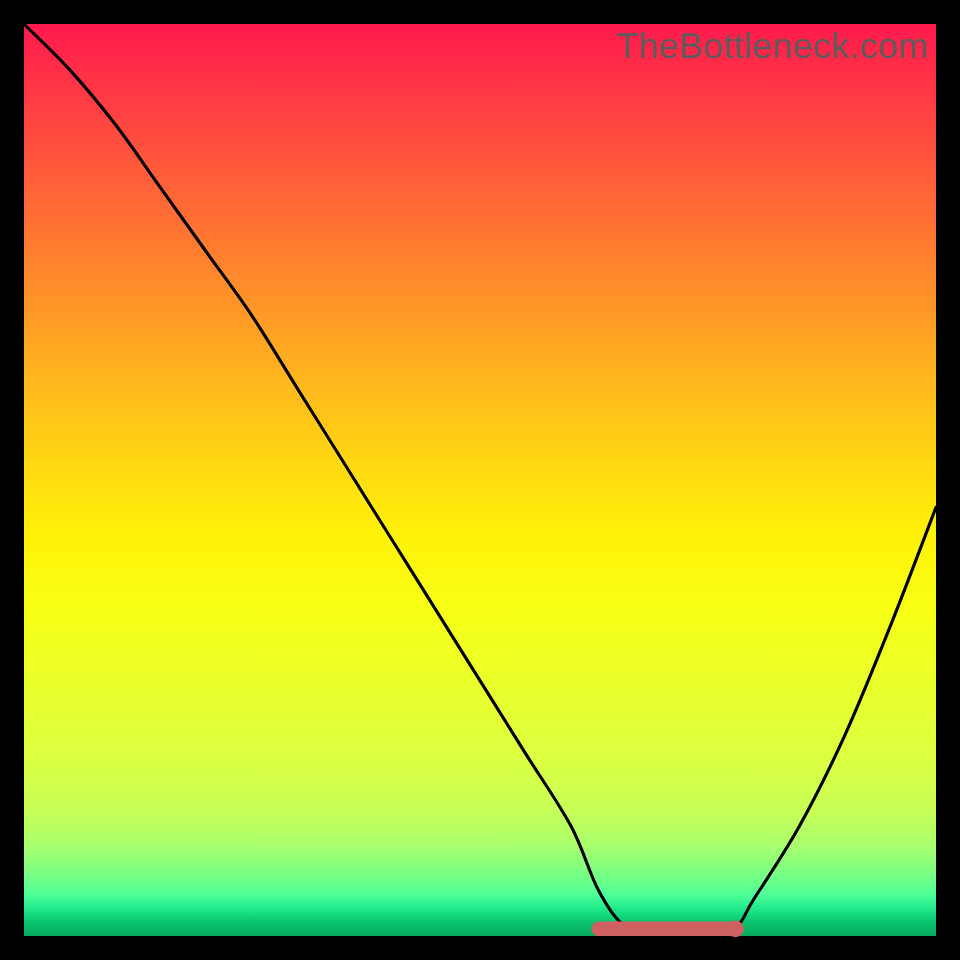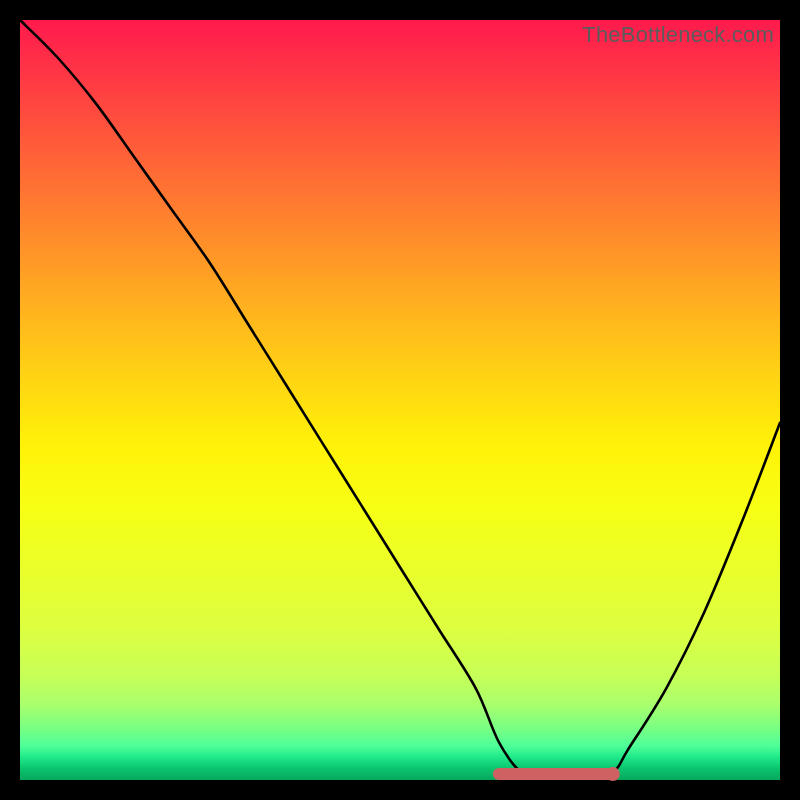--- a/index.html
+++ b/index.html
@@ -46,21 +46,21 @@
         #20e98a 97%,
         #0ac46e 98.5%,
         #06a85c 100%
       );
   }
   .watermark {
     position: absolute;
     top: 2px;
     right: 6px;
     color: #5c5c5c;
-    font-size: 22px;
+    font-size: 30px;
     font-weight: 500;
     letter-spacing: 0.2px;
     user-select: none;
   }
   svg.curve {
     position: absolute;
     left: 0;
     top: 0;
     width: 760px;
     height: 760px;

